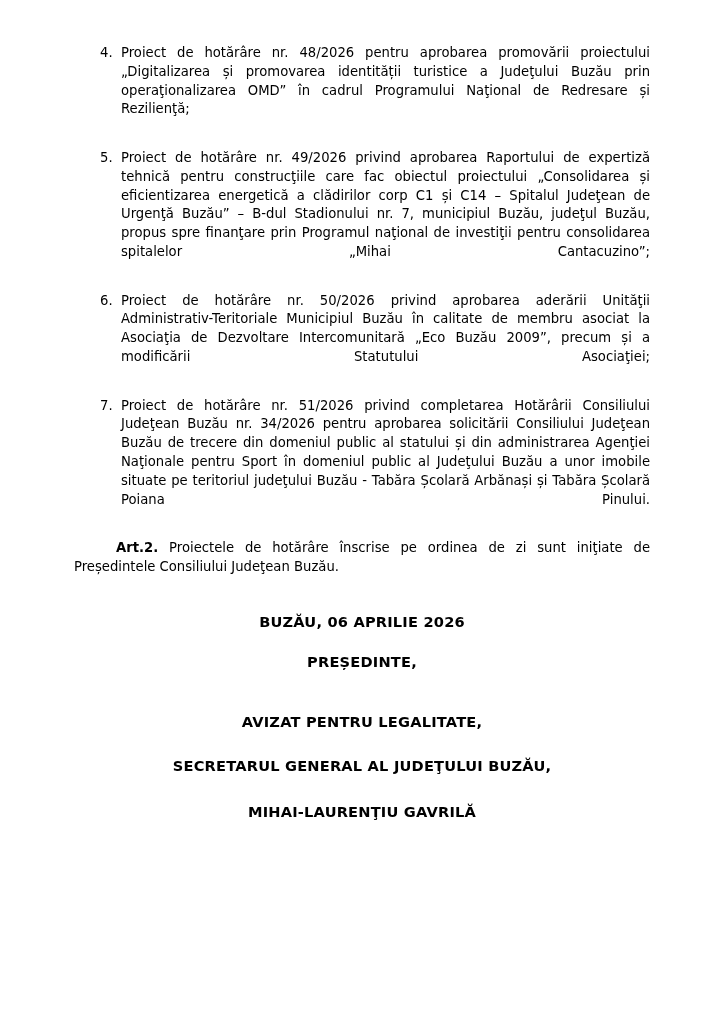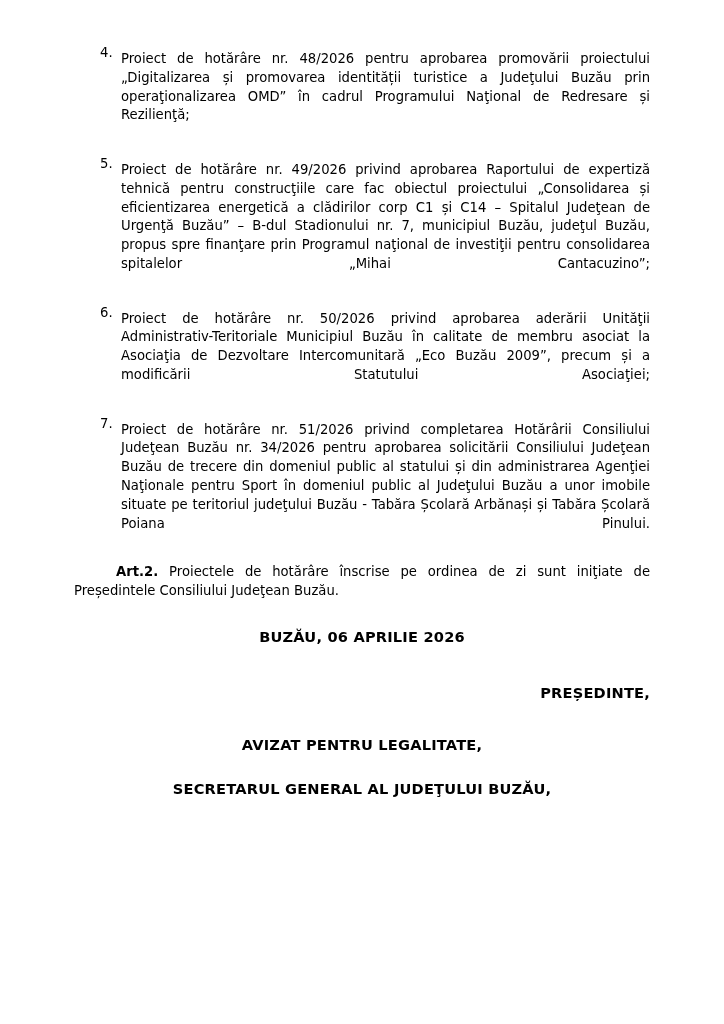--- a/index.html
+++ b/index.html
@@ -43,21 +43,20 @@
     width: 21px;
     text-align: left;
     font-size: 13.2px;
     line-height: 18.8px;
   }
   .project-text {
     flex: 1 1 auto;
     text-align: justify;
     text-justify: inter-word;
     hyphens: none;
-    margin-top: 6px;
   }
   
   .project-text::after,
   .para-just::after {
     content: "";
     display: inline-block;
     width: 100%;
   }
   
   .art-para {
@@ -75,23 +74,23 @@
   .sig-block {
     margin-top: 24px;
     text-align: center;
   }
   .sig-line {
     font-weight: bold;
     font-size: 14.6px;
     letter-spacing: 0.2px;
     line-height: 20px;
   }
-  .sig-gap-1 { margin-top: 26px; }
-  .sig-gap-2 { margin-top: 36px; text-align: right; }
-  .sig-gap-3 { margin-top: 32px; }
+  .sig-gap-1 { margin-top: 35px; }
+  .sig-gap-2 { margin-top: 20px; }
+  .sig-gap-3 { margin-top: 40px; }
   .sig-gap-4 { margin-top: 26px; }
   .sig-line.two-line {
     line-height: 21px;
     margin-top: 23px;
   }
 </style>
 </head>
 <body>
 
 <div class="page">
@@ -120,15 +119,16 @@
   </p>
 
 
 
 
   <div class="sig-block">
     <div class="sig-line sig-gap-1">BUZĂU, 06 APRILIE 2026</div>
     <div class="sig-line sig-gap-2">PREȘEDINTE,</div>
     <div class="sig-line sig-gap-3">AVIZAT PENTRU LEGALITATE,</div>
     <div class="sig-line two-line">SECRETARUL GENERAL AL JUDEŢULUI BUZĂU,</div>
+    <div class="sig-line sig-gap-4">MIHAI-LAURENŢIU GAVRILĂ</div>
   </div>
 
 </div>
 
 </body></html>

